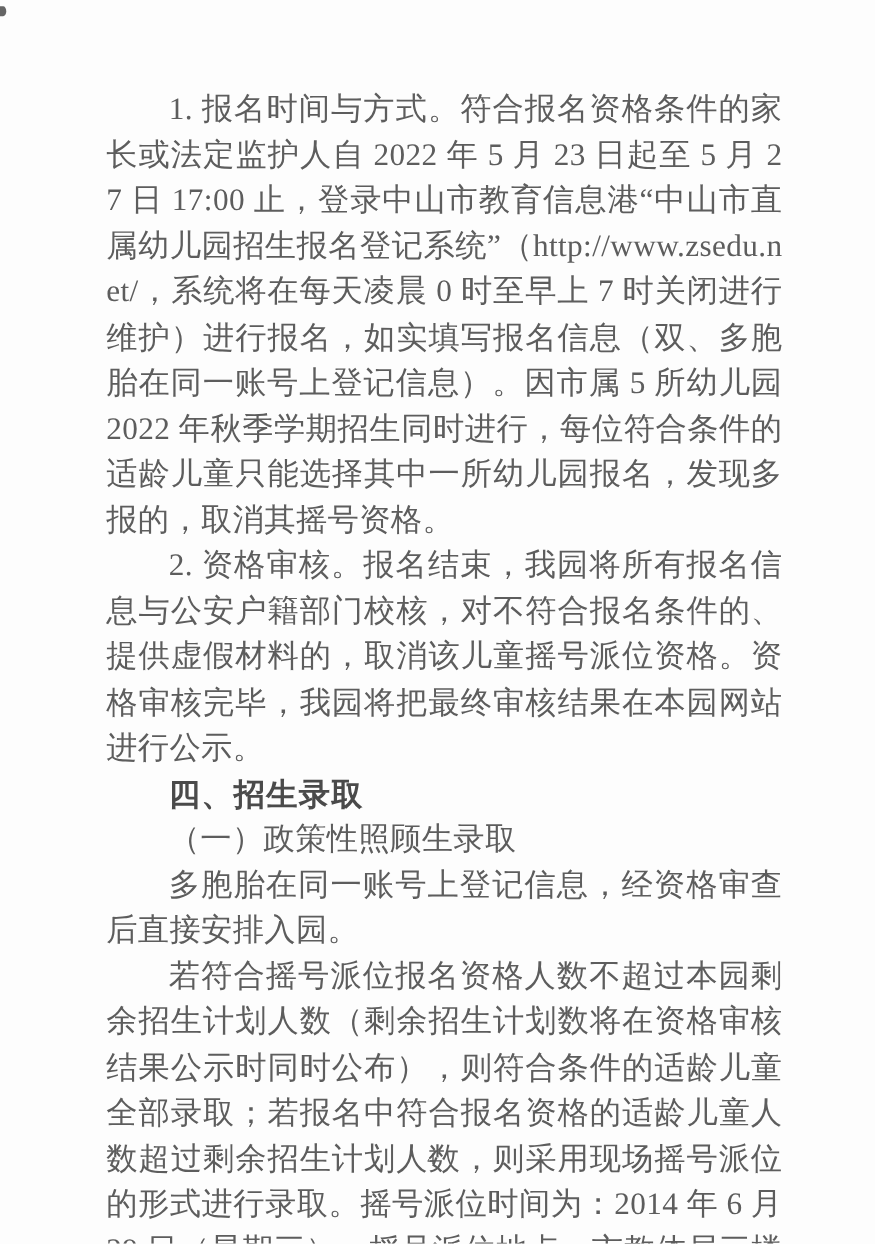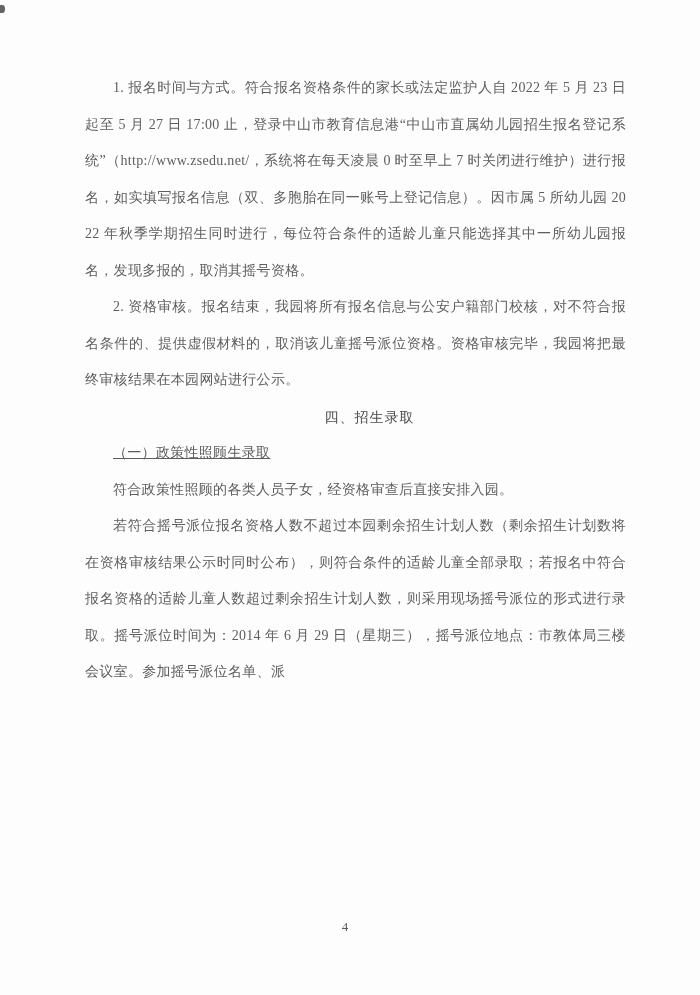--- a/index.html
+++ b/index.html
@@ -27,42 +27,40 @@
   }
   .content {
     position: absolute;
     left: 85px;
     right: 74px;
     top: 70px;
   }
   .content p, .content h2 {
     margin: 0;
     padding: 0;
-    font-size: 14px;
+    font-size: 25px;
     line-height: 36.5px;
     color: #5d5d5d;
     text-indent: 2em;
     font-weight: normal;
     letter-spacing: 0.3px;
   }
   .content p.body-para {
     text-align: justify;
     text-justify: inter-ideograph;
     word-break: break-all;
   }
   .content h2.section-heading {
     font-family: "Liberation Sans", "DejaVu Sans", sans-serif;
-    font-weight: 400;
+    font-weight: 700;
     color: #4a4a4a;
     letter-spacing: 1px;
-    text-align: center;
   }
   .content p.subheading {
     text-align: left;
-    text-decoration: underline;
   }
   .page-number {
     position: absolute;
     left: 0;
     right: 10px;
     top: 919px;
     text-align: center;
     font-size: 13px;
     color: #5a5a5a;
     font-family: "Liberation Serif", "DejaVu Serif", serif;
@@ -78,21 +76,21 @@
   <div class="content">
 
     <p class="body-para">1. 报名时间与方式。符合报名资格条件的家长或法定监护人自 2022 年 5 月 23 日起至 5 月 27 日 17:00 止，登录中山市教育信息港“中山市直属幼儿园招生报名登记系统”（http://www.zsedu.net/，系统将在每天凌晨 0 时至早上 7 时关闭进行维护）进行报名，如实填写报名信息（双、多胞胎在同一账号上登记信息）。因市属 5 所幼儿园 2022 年秋季学期招生同时进行，每位符合条件的适龄儿童只能选择其中一所幼儿园报名，发现多报的，取消其摇号资格。</p>
 
     <p class="body-para">2. 资格审核。报名结束，我园将所有报名信息与公安户籍部门校核，对不符合报名条件的、提供虚假材料的，取消该儿童摇号派位资格。资格审核完毕，我园将把最终审核结果在本园网站进行公示。</p>
 
     <h2 class="section-heading">四、招生录取</h2>
 
     <p class="subheading">（一）政策性照顾生录取</p>
 
-    <p class="body-para">符合政策性照顾的各类人员子女，经资格审查后直接安排入园。</p>
+    <p class="body-para">多胞胎在同一账号上登记信息，经资格审查后直接安排入园。</p>
 
 
     <p class="body-para">若符合摇号派位报名资格人数不超过本园剩余招生计划人数（剩余招生计划数将在资格审核结果公示时同时公布），则符合条件的适龄儿童全部录取；若报名中符合报名资格的适龄儿童人数超过剩余招生计划人数，则采用现场摇号派位的形式进行录取。摇号派位时间为：2014 年 6 月 29 日（星期三），摇号派位地点：市教体局三楼会议室。参加摇号派位名单、派</p>
 
   </div>
 
   <div class="page-number">4</div>
 
 </div>
 

